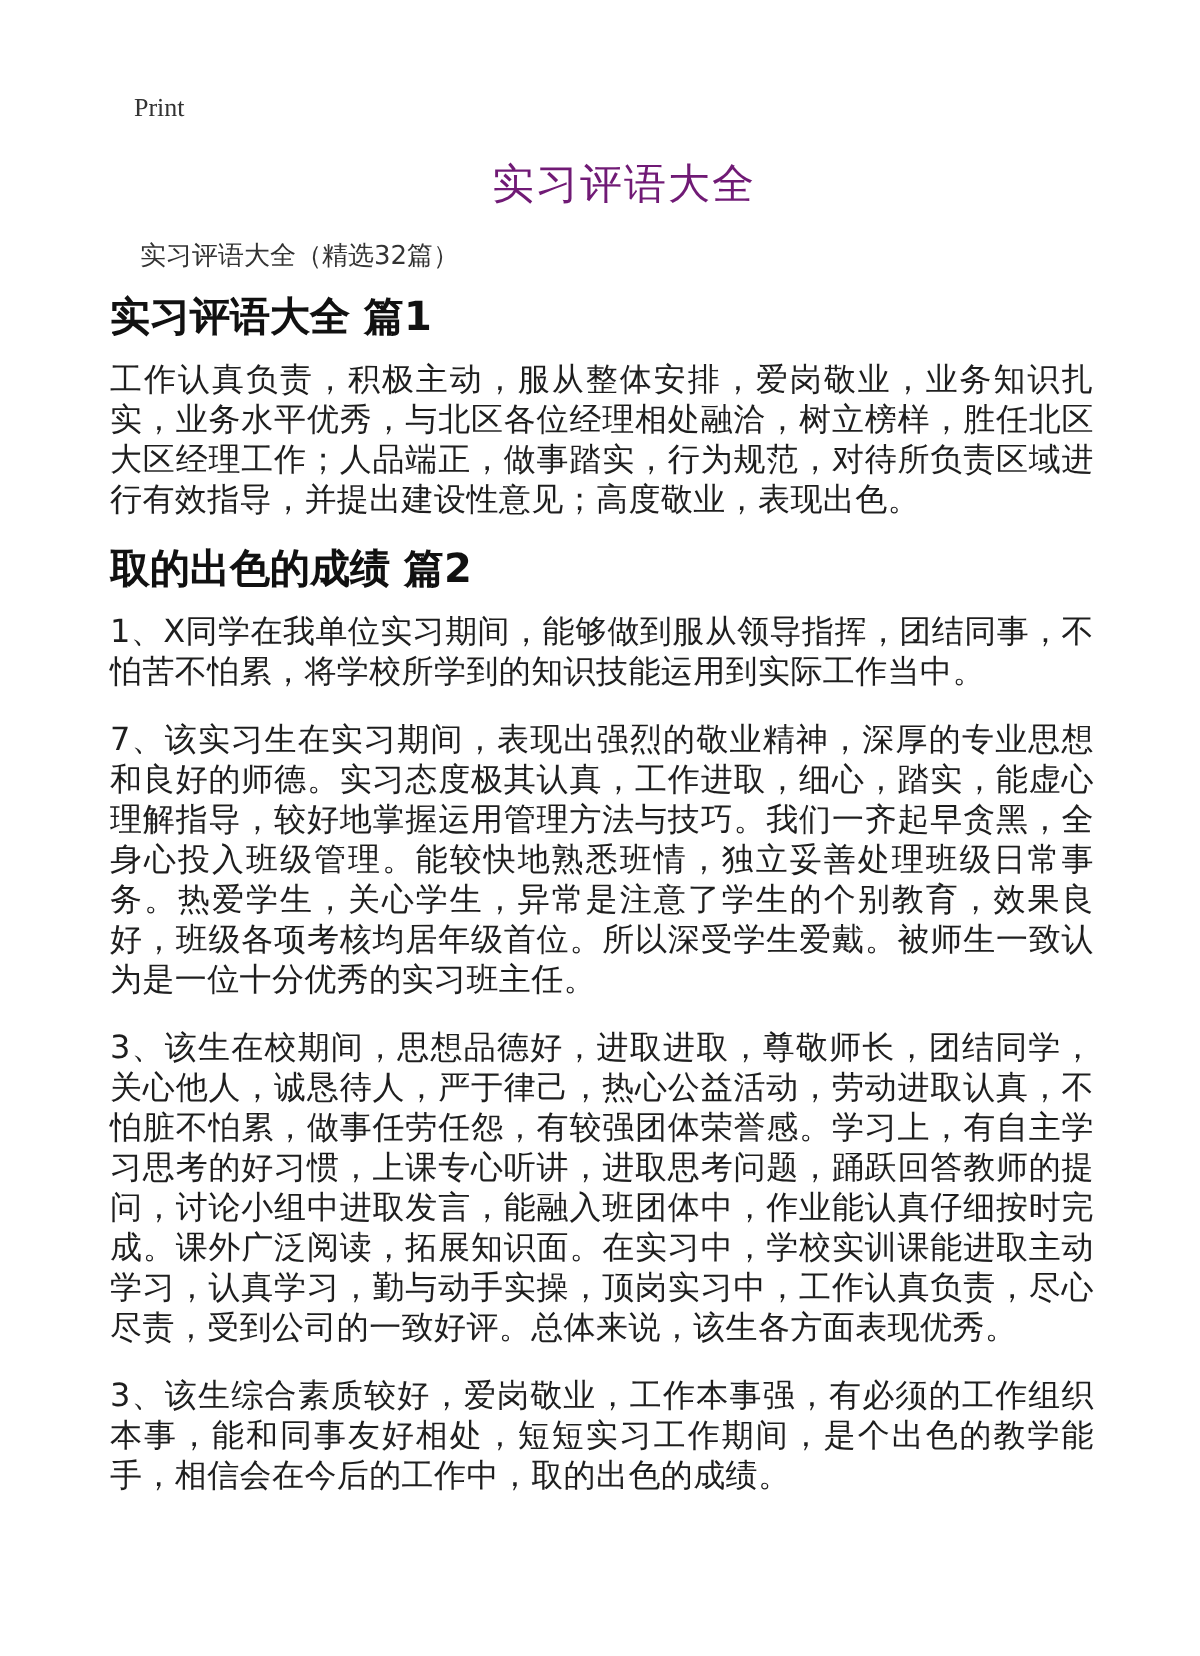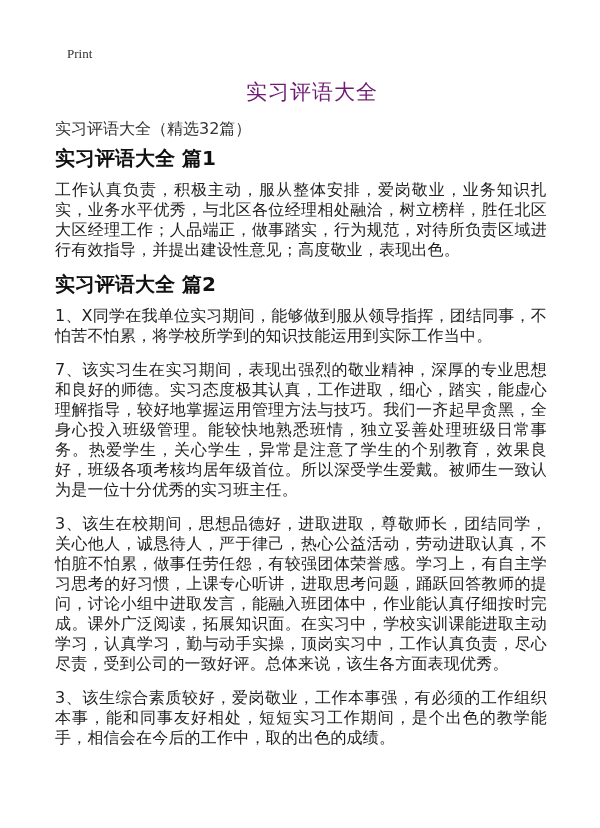--- a/index.html
+++ b/index.html
@@ -2,21 +2,21 @@
 <html><head>
 <meta charset="utf-8">
 <style>
   html, body { margin: 0; padding: 0; background: #ffffff; }
   body { width: 600px; height: 828px; overflow: hidden; position: relative;
          font-family: "DejaVu Sans", sans-serif; color: #1a1a1a; }
   .print { position: absolute; left: 55px; top: 46px; font-family: "Liberation Serif", serif;
            font-size: 13px; color: #333; margin-left: 12px; }
   .title { position: absolute; left: 0; width: 600px; top: 78px; text-align: center;
            font-size: 21px; color: #701a75; letter-spacing: 1px; padding-left: 12px; }
-  .subtitle { position: absolute; left: 55px; top: 119px; font-size: 16px; color: #333; }
+  .subtitle { position: absolute; left: 70px; top: 119px; font-size: 13px; color: #333; }
   .content { position: absolute; left: 55px; top: 148px; width: 492px; }
   .heading { font-size: 20px; font-weight: bold; margin: 0 0 12px 0; line-height: 20px; color: #111; }
   .para { font-size: 16px; line-height: 20px; margin: 0 0 14px 0; text-align: justify;
           color: #1e1e1e; letter-spacing: 0.2px; }
   .section { margin-bottom: 2px; }
 </style>
 </head>
 <body>
 
 <div class="print">Print</div>
@@ -24,19 +24,19 @@
 <h1 class="title" style="margin:0;font-weight:normal;">实习评语大全</h1>
 
 <div class="subtitle">实习评语大全（精选32篇）</div>
 
 <div class="content">
   <div class="section">
     <h2 class="heading">实习评语大全 篇1</h2>
     <p class="para">工作认真负责，积极主动，服从整体安排，爱岗敬业，业务知识扎实，业务水平优秀，与北区各位经理相处融洽，树立榜样，胜任北区大区经理工作；人品端正，做事踏实，行为规范，对待所负责区域进行有效指导，并提出建设性意见；高度敬业，表现出色。</p>
   </div>
   <div class="section">
-    <h2 class="heading">实习评语大全 篇2</h2>
+    <h2 class="heading">取的出色的成绩 篇2</h2>
     <p class="para">1、X同学在我单位实习期间，能够做到服从领导指挥，团结同事，不怕苦不怕累，将学校所学到的知识技能运用到实际工作当中。</p>
     <p class="para">7、该实习生在实习期间，表现出强烈的敬业精神，深厚的专业思想和良好的师德。实习态度极其认真，工作进取，细心，踏实，能虚心理解指导，较好地掌握运用管理方法与技巧。我们一齐起早贪黑，全身心投入班级管理。能较快地熟悉班情，独立妥善处理班级日常事务。热爱学生，关心学生，异常是注意了学生的个别教育，效果良好，班级各项考核均居年级首位。所以深受学生爱戴。被师生一致认为是一位十分优秀的实习班主任。</p>
     <p class="para">3、该生在校期间，思想品德好，进取进取，尊敬师长，团结同学，关心他人，诚恳待人，严于律己，热心公益活动，劳动进取认真，不怕脏不怕累，做事任劳任怨，有较强团体荣誉感。学习上，有自主学习思考的好习惯，上课专心听讲，进取思考问题，踊跃回答教师的提问，讨论小组中进取发言，能融入班团体中，作业能认真仔细按时完成。课外广泛阅读，拓展知识面。在实习中，学校实训课能进取主动学习，认真学习，勤与动手实操，顶岗实习中，工作认真负责，尽心尽责，受到公司的一致好评。总体来说，该生各方面表现优秀。</p>
     <p class="para">3、该生综合素质较好，爱岗敬业，工作本事强，有必须的工作组织本事，能和同事友好相处，短短实习工作期间，是个出色的教学能手，相信会在今后的工作中，取的出色的成绩。</p>
   </div>
 </div>
 
 </body></html>

